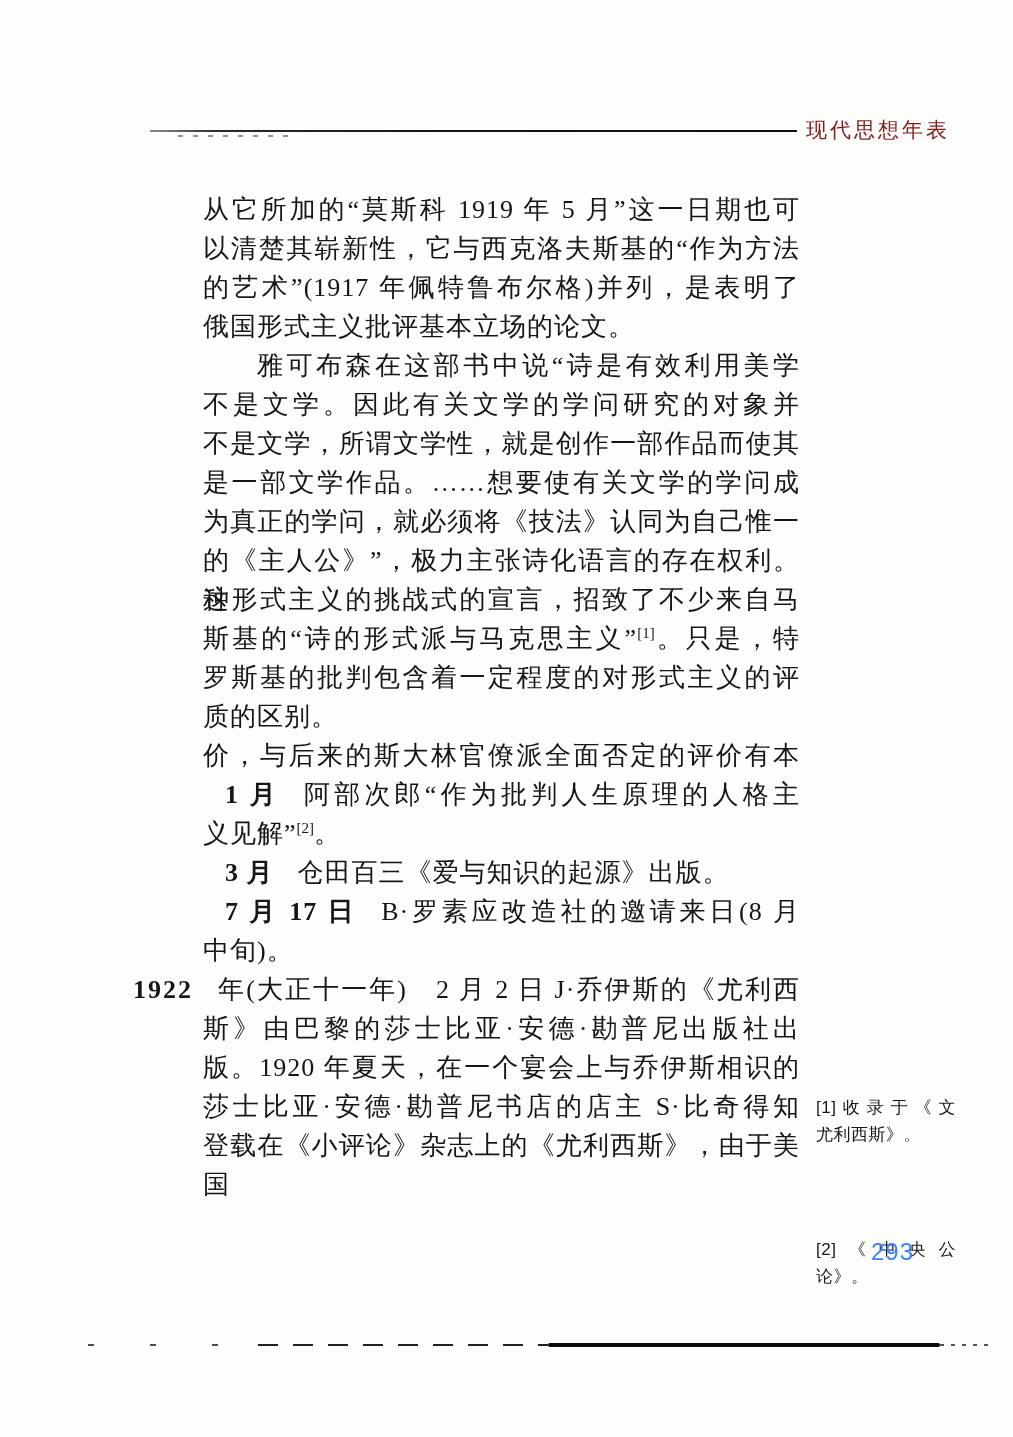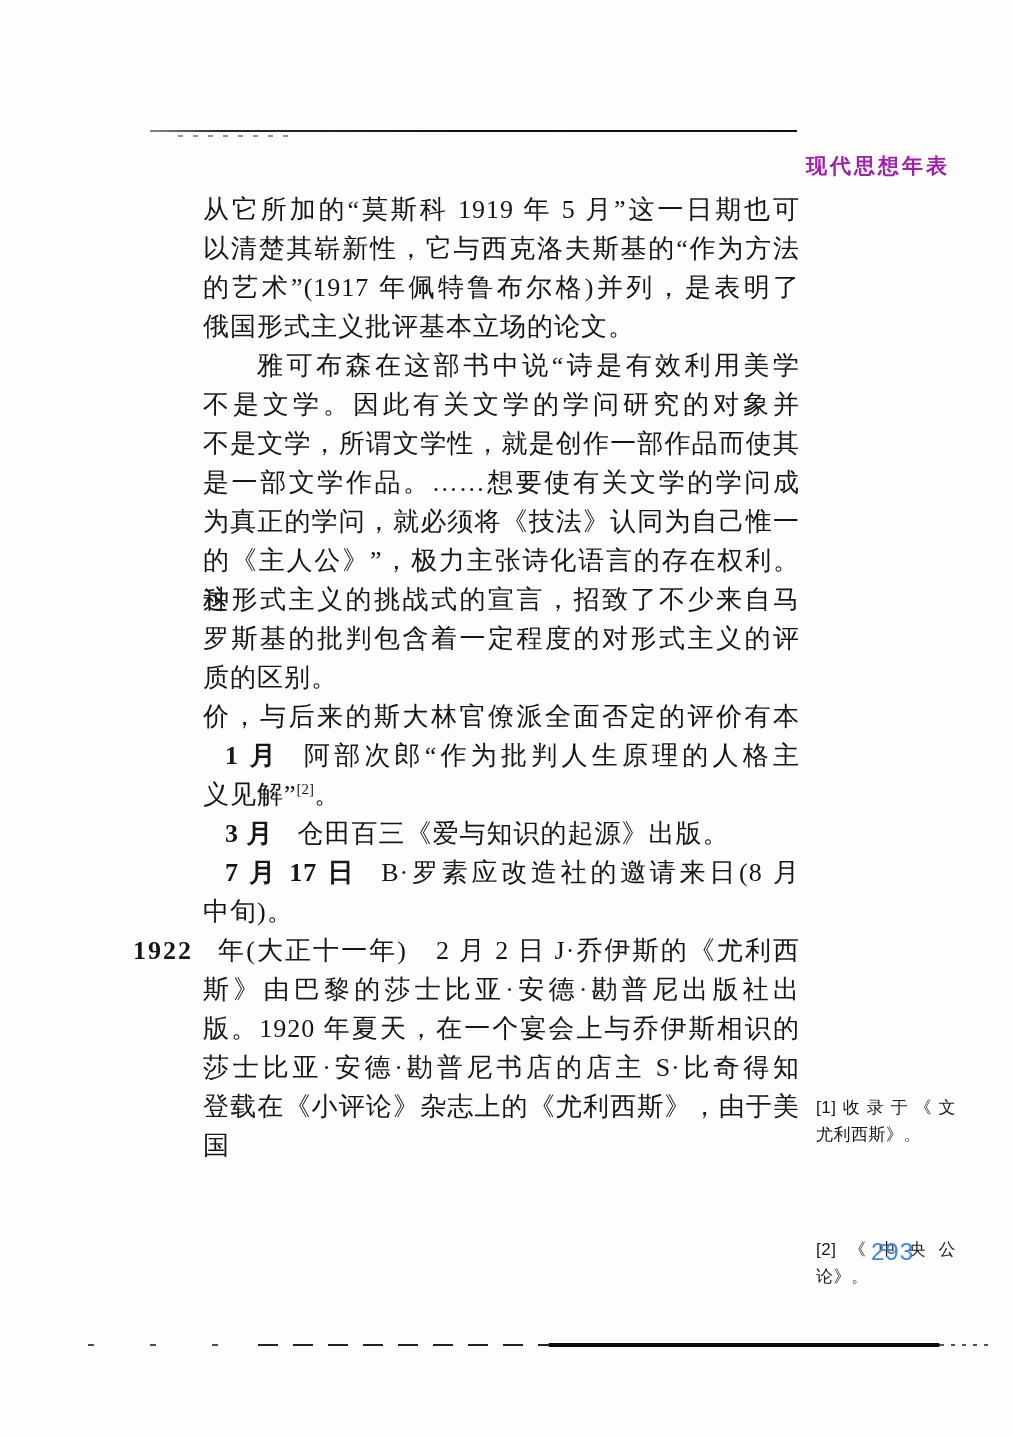--- a/index.html
+++ b/index.html
@@ -18,23 +18,22 @@
     background: linear-gradient(to right, #8a8a8a 0, #2a2a2a 70px, #141414 300px, #101010 100%);
   }
   .header-noise {
     position: absolute; left: 178px; top: 135px; width: 110px; height: 2px;
     background: repeating-linear-gradient(to right, #5a5a5a 0 5px, transparent 5px 15px);
     opacity: .65;
   }
   .running-head {
     position: absolute; left: 806px; top: 116px;
     font-family: "Liberation Sans", "DejaVu Sans", sans-serif;
-    font-weight: bold; font-size: 21px; letter-spacing: 3px; color: #a21caf;
+    font-weight: normal; font-size: 21px; letter-spacing: 3px; color: #7f1d1d;
     white-space: nowrap;
-    margin-top: 36px;
   }
   
   .body-text {
     position: absolute; left: 203px; top: 190px; width: 597px;
     font-size: 26px; line-height: 39px; letter-spacing: 1px;
   }
   .line { text-align: justify; height: 39px; white-space: nowrap; }
   .line.j { text-align-last: justify; white-space: normal; }
   .line.i1 { padding-left: 22px; }
   .line.i2 { padding-left: 54px; }
@@ -90,20 +89,21 @@
     <div class="line j"><span>以清楚其崭新性，它与西克洛夫斯基的“作为方法</span></div>
     <div class="line j"><span>的艺术”(1917 年佩特鲁布尔格)并列，是表明了</span></div>
     <div class="line"><span>俄国形式主义批评基本立场的论文。</span></div>
     <div class="line j i2"><span>雅可布森在这部书中说“诗是有效利用美学</span></div>
     <div class="line j"><span>不是文学。因此有关文学的学问研究的对象并</span></div>
     <div class="line j"><span>不是文学，所谓文学性，就是创作一部作品而使其</span></div>
     <div class="line j"><span>是一部文学作品。……想要使有关文学的学问成</span></div>
     <div class="line j"><span>为真正的学问，就必须将《技法》认同为自己惟一</span></div>
     <div class="line j"><span>的《主人公》”，极力主张诗化语言的存在权利。这</span></div>
     <div class="line j"><span>种形式主义的挑战式的宣言，招致了不少来自马</span></div>
+    <div class="line j"><span>斯基的“诗的形式派与马克思主义”</span><sup class="fnref">[1]</sup><span>。只是，特</span></div>
     <div class="line j"><span>罗斯基的批判包含着一定程度的对形式主义的评</span></div>
     <div class="line"><span>质的区别。</span></div>
     <div class="line j"><span>价，与后来的斯大林官僚派全面否定的评价有本</span></div>
     <div class="line j i1"><b class="date">1 月</b><span>阿部次郎“作为批判人生原理的人格主</span></div>
     <div class="line"><span>义见解”</span><sup class="fnref">[2]</sup><span>。</span></div>
     <div class="line i1"><b class="date">3 月</b><span>仓田百三《爱与知识的起源》出版。</span></div>
     <div class="line j i1"><b class="date">7 月 17 日</b><span>B·罗素应改造社的邀请来日(8 月</span></div>
     <div class="line"><span>中旬)。</span></div>
     <div class="line j hang"><b class="year">1922</b><span>年(大正十一年)　2 月 2 日 J·乔伊斯的《尤利西</span></div>
     <div class="line j"><span>斯》由巴黎的莎士比亚·安德·勘普尼出版社出</span></div>

